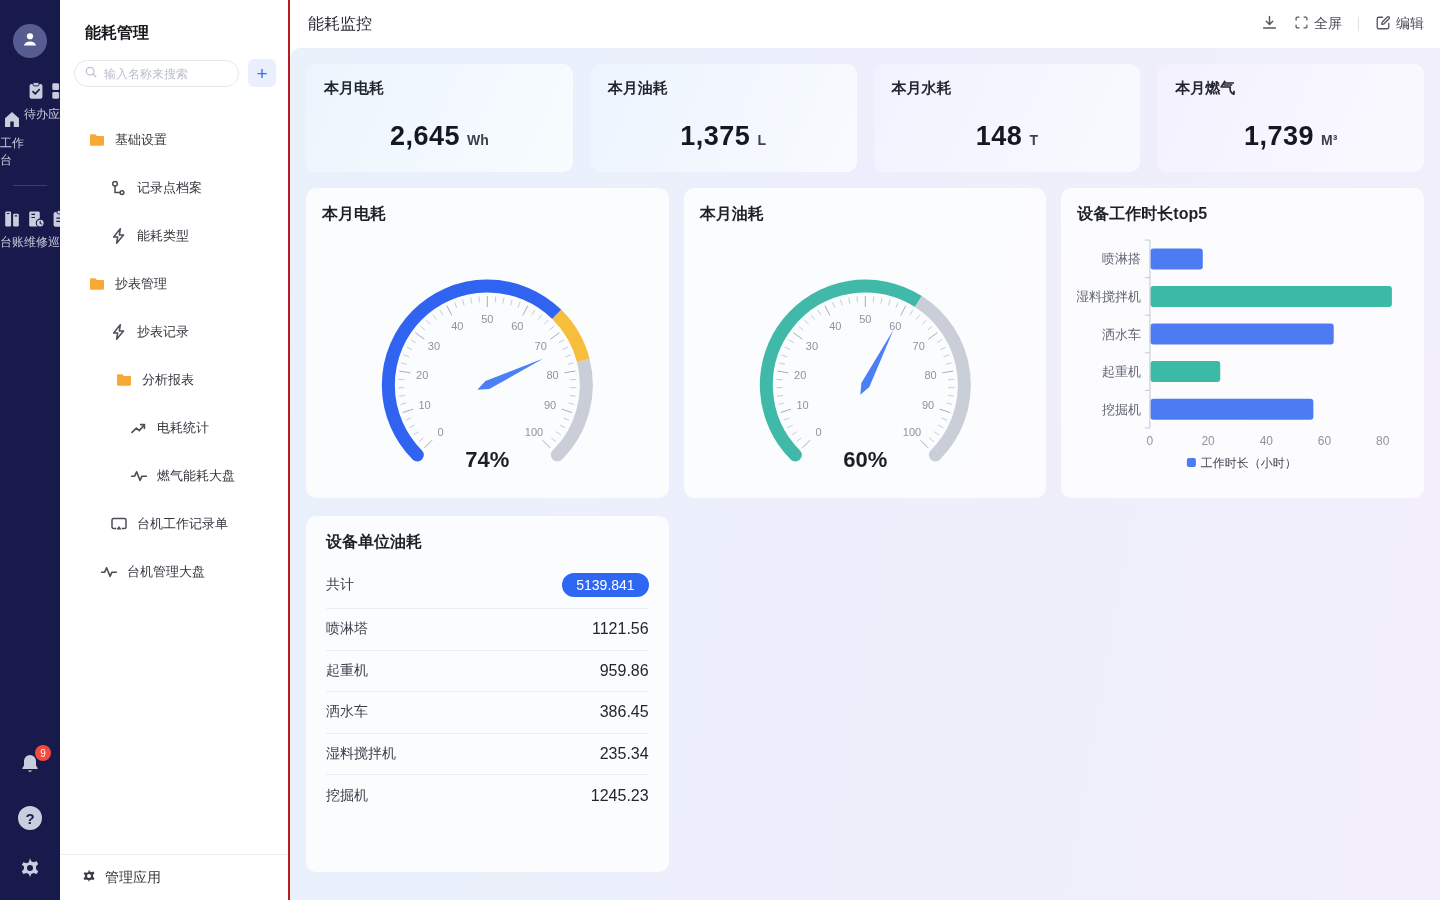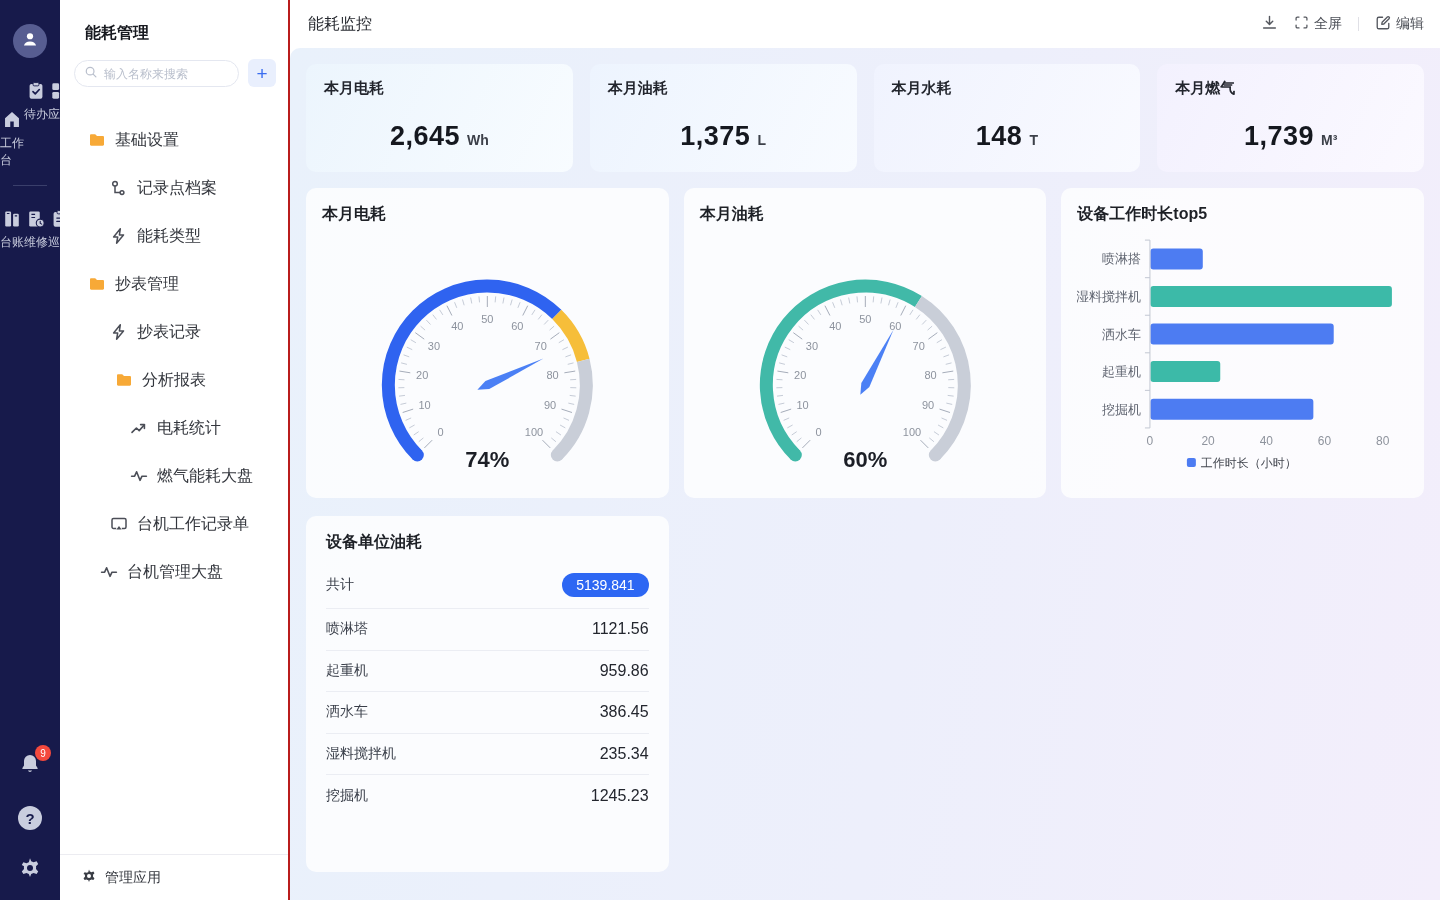--- a/index.html
+++ b/index.html
@@ -22,21 +22,21 @@
 
   
   .sidebar { width:230px; flex-shrink:0; background:#fff; display:flex; flex-direction:column; border-right:2px solid #b91c1c; }
   .sidebar-title { font-size:16px; font-weight:bold; color:#17191f; padding:23px 0 0 25px; }
   .search-row { display:flex; align-items:flex-end; gap:9px; padding:15px 12px 16px 14px; }
   .search-box { flex:1; height:27px; border:1px solid #e4e7f0; border-radius:14px; display:flex; align-items:center; gap:6px; padding:0 9px; background:#fff; }
   .search-box input { border:0; outline:0; width:100%; font-size:12px; color:#333; font-family:inherit; background:transparent; }
   .search-box input::placeholder { color:#b9bfcc; }
   .add-btn { width:28px; height:28px; border-radius:6px; background:#e9effd; color:#3a6df0; font-size:19px; line-height:1; display:flex; align-items:center; justify-content:center; cursor:pointer; border:0; }
   .tree { flex:1; padding-top:13px; overflow:hidden; }
-  .tree-item { height:48px; display:flex; align-items:center; gap:9px; font-size:16px; color:#33363d; cursor:pointer; }
+  .tree-item { height:48px; display:flex; align-items:center; gap:9px; font-size:13px; color:#33363d; cursor:pointer; }
   .tree-item .tic { width:18px; height:18px; flex-shrink:0; display:flex; align-items:center; justify-content:center; }
   .sidebar-footer { border-top:1px solid #ececf1; height:46px; display:flex; align-items:center; gap:8px; padding-left:21px; font-size:14px; color:#33363d; cursor:pointer; }
 
   
   .main { flex:1; display:flex; flex-direction:column; min-width:0; background:#fff; }
   .topbar { height:48px; display:flex; align-items:center; padding:0 16px 0 18px; background:#fff; }
   .topbar-title { font-size:16px; color:#26292f; }
   .topbar-actions { margin-left:auto; display:flex; align-items:center; gap:16px; color:#4c4f57; font-size:14px; }
   .tb-btn { display:flex; align-items:center; gap:5px; cursor:pointer; }
   .v-div { width:1px; height:14px; background:#e0e0e6; }

